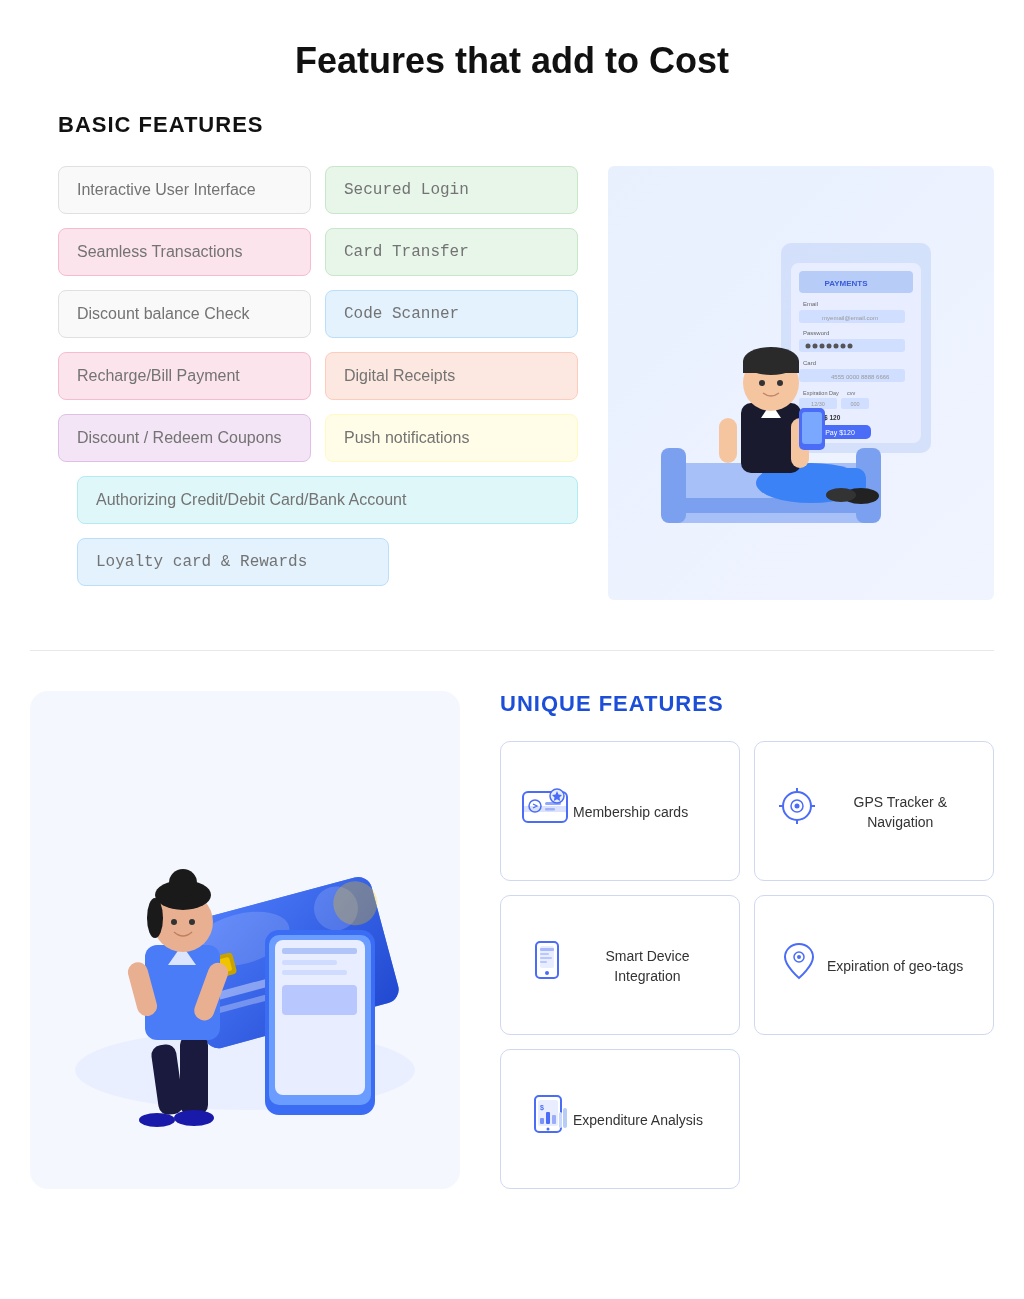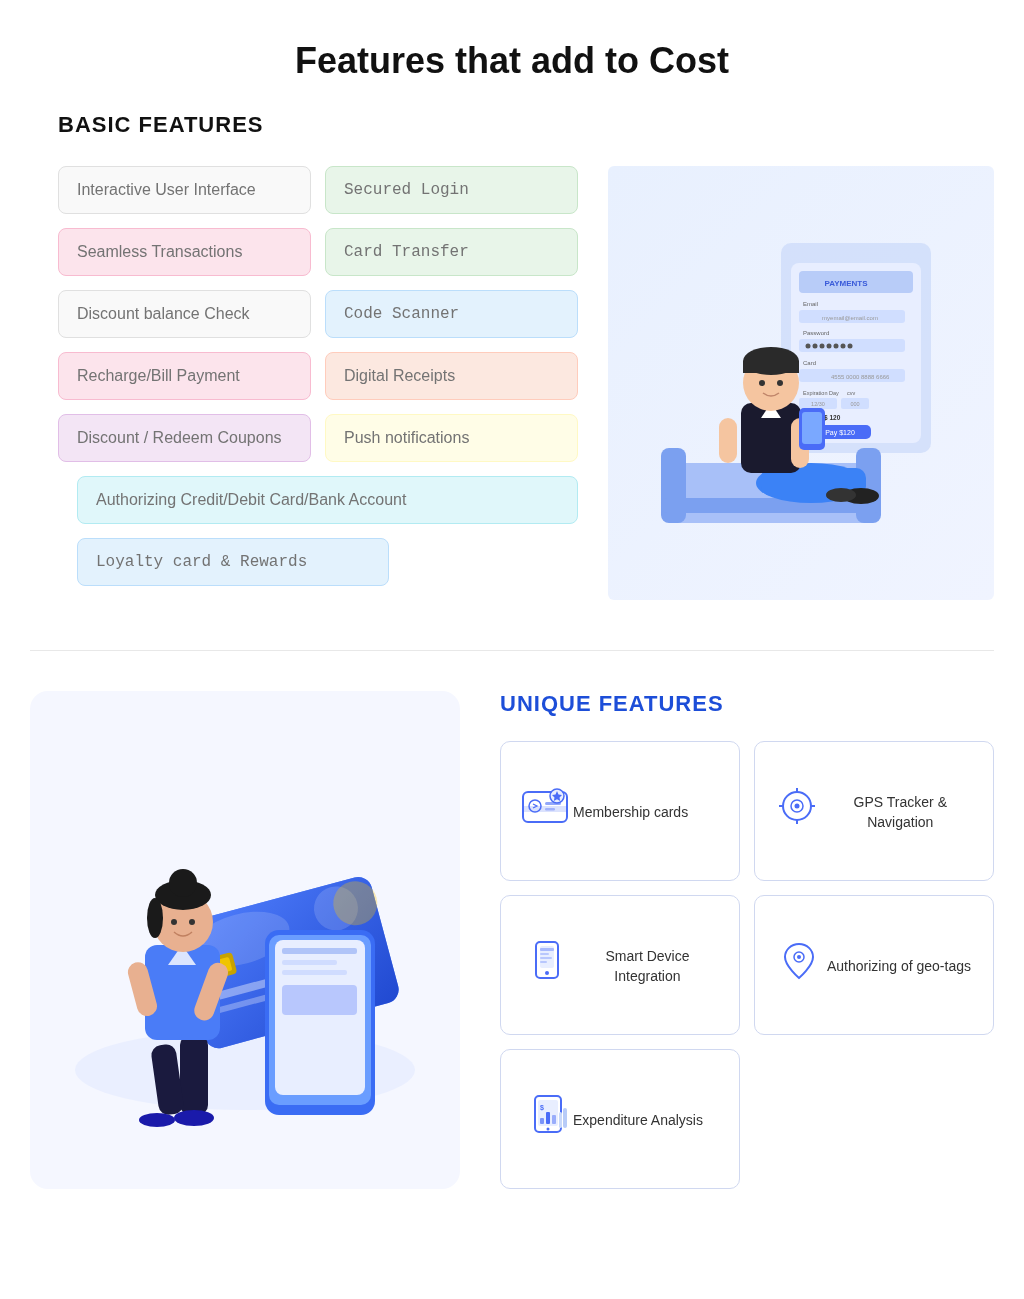--- a/index.html
+++ b/index.html
@@ -412,21 +412,21 @@
       </div>
 
       <div class="unique-card">
         <div class="card-icon">
           <svg width="52" height="48" viewBox="0 0 52 48" fill="none" xmlns="http://www.w3.org/2000/svg">
             <path d="M26 8 C18 8 12 14 12 21 C12 30 26 42 26 42 C26 42 40 30 40 21 C40 14 34 8 26 8Z" stroke="#4a6cf7" stroke-width="2" fill="none"></path>
             <circle cx="26" cy="21" r="5" stroke="#4a6cf7" stroke-width="1.5" fill="none"></circle>
             <circle cx="26" cy="21" r="2" fill="#4a6cf7"></circle>
           </svg>
         </div>
-        <span class="card-label">Authorizing of geo-tags</span>
+        <span class="card-label">Expiration of geo-tags</span>
       </div>
 
       <div class="unique-card" style="grid-column:1;">
         <div class="card-icon">
           <svg width="52" height="48" viewBox="0 0 52 48" fill="none" xmlns="http://www.w3.org/2000/svg">
 
             <rect x="16" y="6" width="26" height="36" rx="4" stroke="#4a6cf7" stroke-width="2" fill="none"></rect>
             <rect x="19" y="10" width="20" height="26" rx="2" fill="#e8eeff"></rect>
 
             <rect x="21" y="28" width="4" height="6" rx="1" fill="#4a6cf7" opacity="0.7"></rect>

